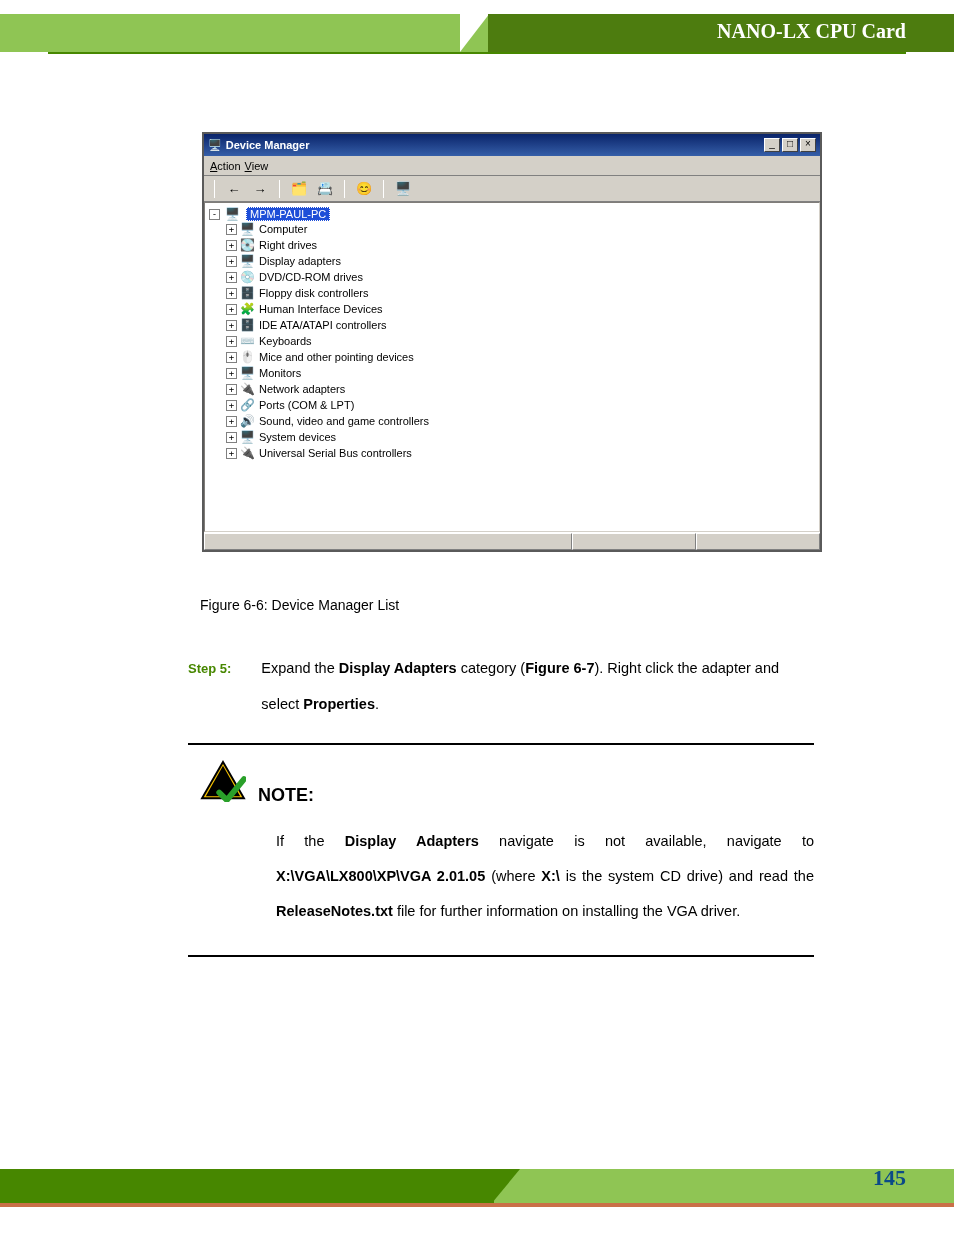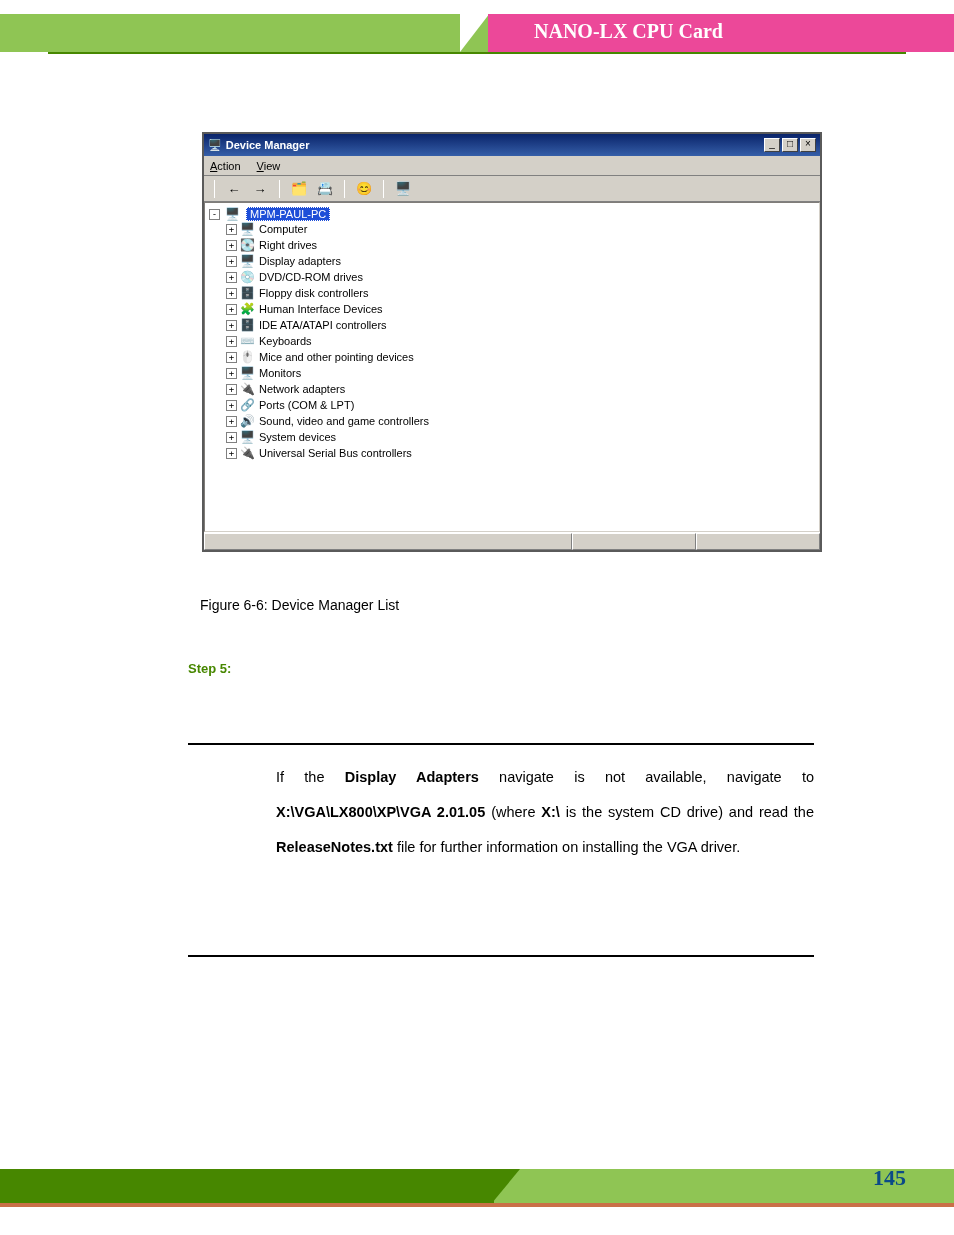--- a/index.html
+++ b/index.html
@@ -22,22 +22,22 @@
     position: absolute;
     top: 0; left: 460px;
     width: 0; height: 0;
     border-top: 52px solid #fff;
     border-right: 40px solid transparent;
   }
   .header-dark {
     position: absolute;
     top: 14px; left: 488px; right: 0;
     height: 38px;
-    background: #ec4899;
-    text-align: left;
+    background: #4d7c0f;
+    text-align: right;
     padding-right: 48px;
     line-height: 34px;
     padding-left: 46px;
   }
   .header-dark span {
     color: #fff;
     font-family: "Times New Roman", serif;
     font-weight: bold;
     font-size: 20px;
   }
@@ -73,21 +73,21 @@
     background: #d4d0c8;
     border: 1px solid #fff;
     border-right-color: #404040; border-bottom-color: #404040;
     font-size: 10px; line-height: 10px; text-align: center;
     color: #000;
   }
   .menubar {
     height: 20px;
     background: #d4d0c8;
     display: flex; align-items: center;
-    gap: 16px; padding-left: 6px;
+    gap: 4px; padding-left: 6px;
     border-bottom: 1px solid #808080;
   }
   .menubar span u { text-decoration: underline; }
   .toolbar {
     height: 26px;
     background: #d4d0c8;
     display: flex; align-items: center;
     gap: 4px; padding-left: 6px;
     border-bottom: 1px solid #808080;
   }
@@ -355,25 +355,38 @@
     <div></div>
       <div></div>
       <div></div>
   </div>
 </div>
 
 <div class="figure-caption">Figure 6-6: Device Manager List</div>
 
 <div class="step-row">
   <div class="step-label">Step 5:</div>
+  <div class="step-body">
+    <span>Expand the </span><b>Display Adapters</b><span> category (</span><b>Figure 6-7</b><span>). Right click the adapter and select </span><b>Properties</b><span>.</span>
+  </div>
 </div>
 
 <div class="hr top"></div>
 
 <div class="note-block">
+  <div class="note-head">
+    <span class="note-icon">
+      <svg viewBox="0 0 48 44">
+        <polygon points="24,2 46,40 2,40" fill="#f6c200" stroke="#000" stroke-width="2"></polygon>
+        <polygon points="24,6 42,38 6,38" fill="#000"></polygon>
+        <polyline points="20,34 28,42 46,20" fill="none" stroke="#2aa02a" stroke-width="6" stroke-linecap="round" stroke-linejoin="round"></polyline>
+      </svg>
+    </span>
+    <span class="note-title">NOTE:</span>
+  </div>
   <div class="note-body">
     <span>If the </span><b>Display Adapters</b><span> navigate is not available, navigate to </span><b>X:\VGA\LX800\XP\VGA 2.01.05</b><span> (where </span><b>X:\</b><span> is the system CD drive) and read the </span><b>ReleaseNotes.txt</b><span> file for further information on installing the VGA driver.</span>
   </div>
 </div>
 
 <div class="hr bottom"></div>
 
 <div class="footer-band"></div>
 <div class="footer-dark"></div>
 <div class="footer-slash"></div>

